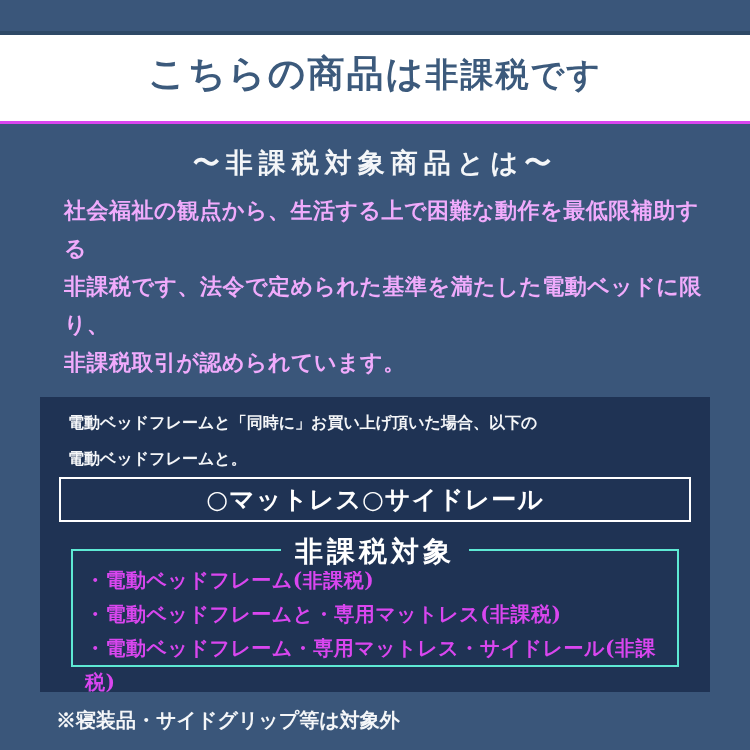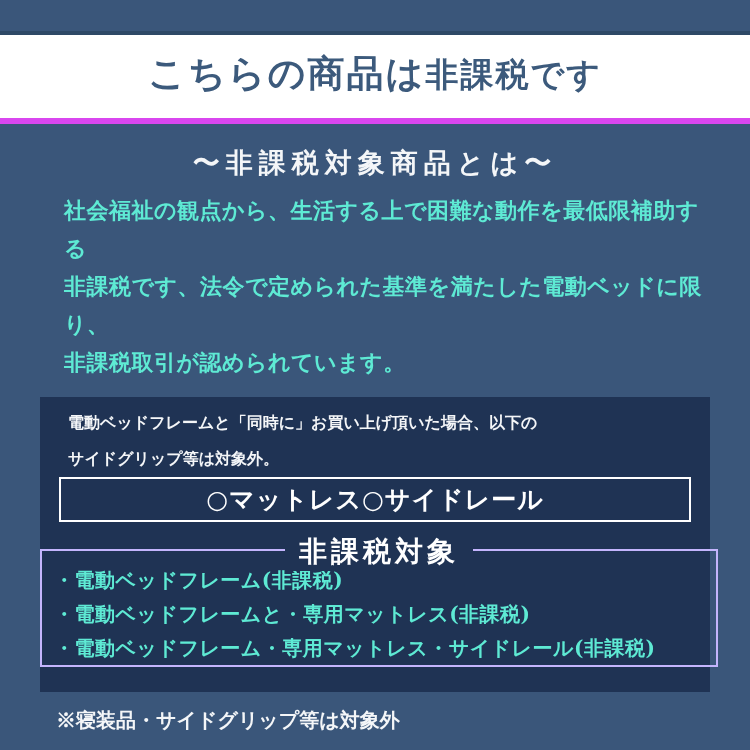--- a/index.html
+++ b/index.html
@@ -15,63 +15,63 @@
     box-sizing:border-box;
   }
   
   .top-bar{
     height:35px;flex:none;background:#3a567a;
     border-bottom:4px solid #2e4966;box-sizing:border-box;
   }
   
   .title-band{
     height:89px;flex:none;background:#ffffff;
-    border-bottom:6px solid #d946ef;box-sizing:border-box;
+    border-bottom:3px solid #d946ef;box-sizing:border-box;
     display:flex;align-items:baseline;justify-content:center;
     padding-top:14px;
   }
   .title-prefix{font-size:37px;color:#3c5a7c;letter-spacing:2px;}
   .title-emph{font-size:33px;color:#3c5a7c;letter-spacing:2px;}
   .subtitle{
     margin-top:21px;text-align:center;color:#f4f6f8;
     font-size:27px;letter-spacing:6px;
   }
   .description{
     margin:10px 40px 0 64px;
-    font-size:22px;line-height:38px;color:#5eead4;letter-spacing:0.5px;
+    font-size:22px;line-height:38px;color:#f0abfc;letter-spacing:0.5px;
   }
   
   .panel{
     margin:16px auto 0;width:670px;flex:none;
     background:#1f3354;
     padding:8px 0 25px;box-sizing:content-box;
   }
   .panel-lead{
     margin:0 20px 0 28px;
     font-size:16px;line-height:36px;color:#f4f6f8;
   }
   .options-box{
     margin:0 auto;width:632px;height:45px;
     border:2px solid #ffffff;box-sizing:border-box;
     display:flex;align-items:center;justify-content:center;
     font-size:25px;color:#ffffff;letter-spacing:1px;
   }
   .exempt-box{
     position:relative;
-    margin:27px auto 0;width:678px;height:118px;
-    border:2px solid #c4b5fd;box-sizing:border-box;
+    margin:27px auto 0;width:608px;height:118px;
+    border:2px solid #5eead4;box-sizing:border-box;
     padding:12px 0 0 12px;
   }
   .exempt-legend{
     position:absolute;top:-18px;left:50%;transform:translateX(-50%);
     background:#1f3354;padding:0 14px;white-space:nowrap;
     font-size:28px;color:#ffffff;letter-spacing:4px;
   }
   .exempt-item{
-    font-size:20px;line-height:34px;color:#5eead4;letter-spacing:0.5px;
+    font-size:20px;line-height:34px;color:#d946ef;letter-spacing:0.5px;
   }
   
   .notes{
     margin:14px 20px 0 56px;
     font-size:20px;line-height:28px;color:#f4f6f8;letter-spacing:0px;
   }
 </style>
 </head>
 <body>
 
@@ -88,21 +88,21 @@
 
   <div class="description">
     <div>社会福祉の観点から、生活する上で困難な動作を最低限補助する</div>
     <div>非課税です、法令で定められた基準を満たした電動ベッドに限り、</div>
     <div>非課税取引が認められています。</div>
   </div>
 
   <div class="panel">
     <div class="panel-lead">
       <div>電動ベッドフレームと「同時に」お買い上げ頂いた場合、以下の</div>
-      <div>サイドグリップ等は対象外。</div>
+      <div>電動ベッドフレームと。</div>
     </div>
 
     <div class="options-box">
       <span>○マットレス</span>
       <span>○サイドレール</span>
     </div>
 
     <div class="exempt-box">
       <div class="exempt-legend">非課税対象</div>
       <div class="exempt-item">・電動ベッドフレーム(非課税)</div>

